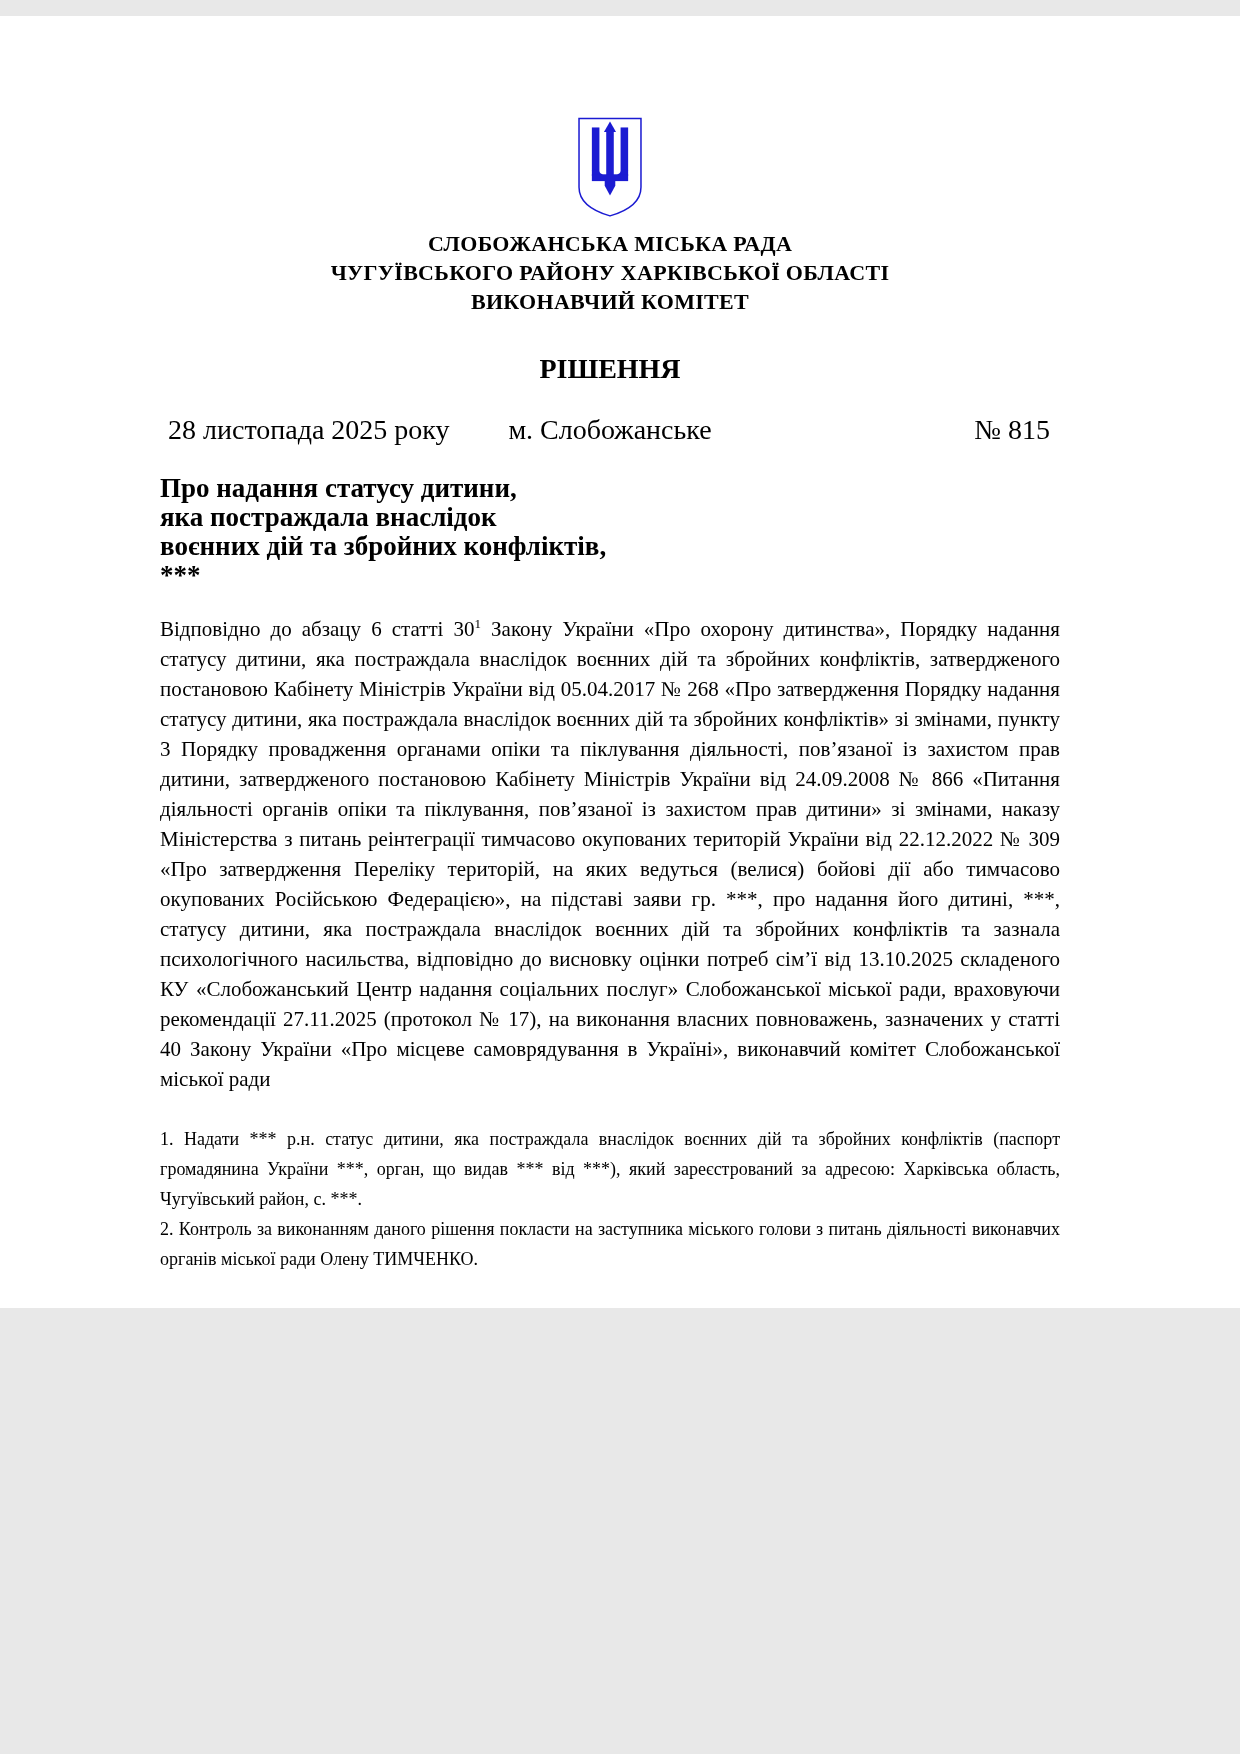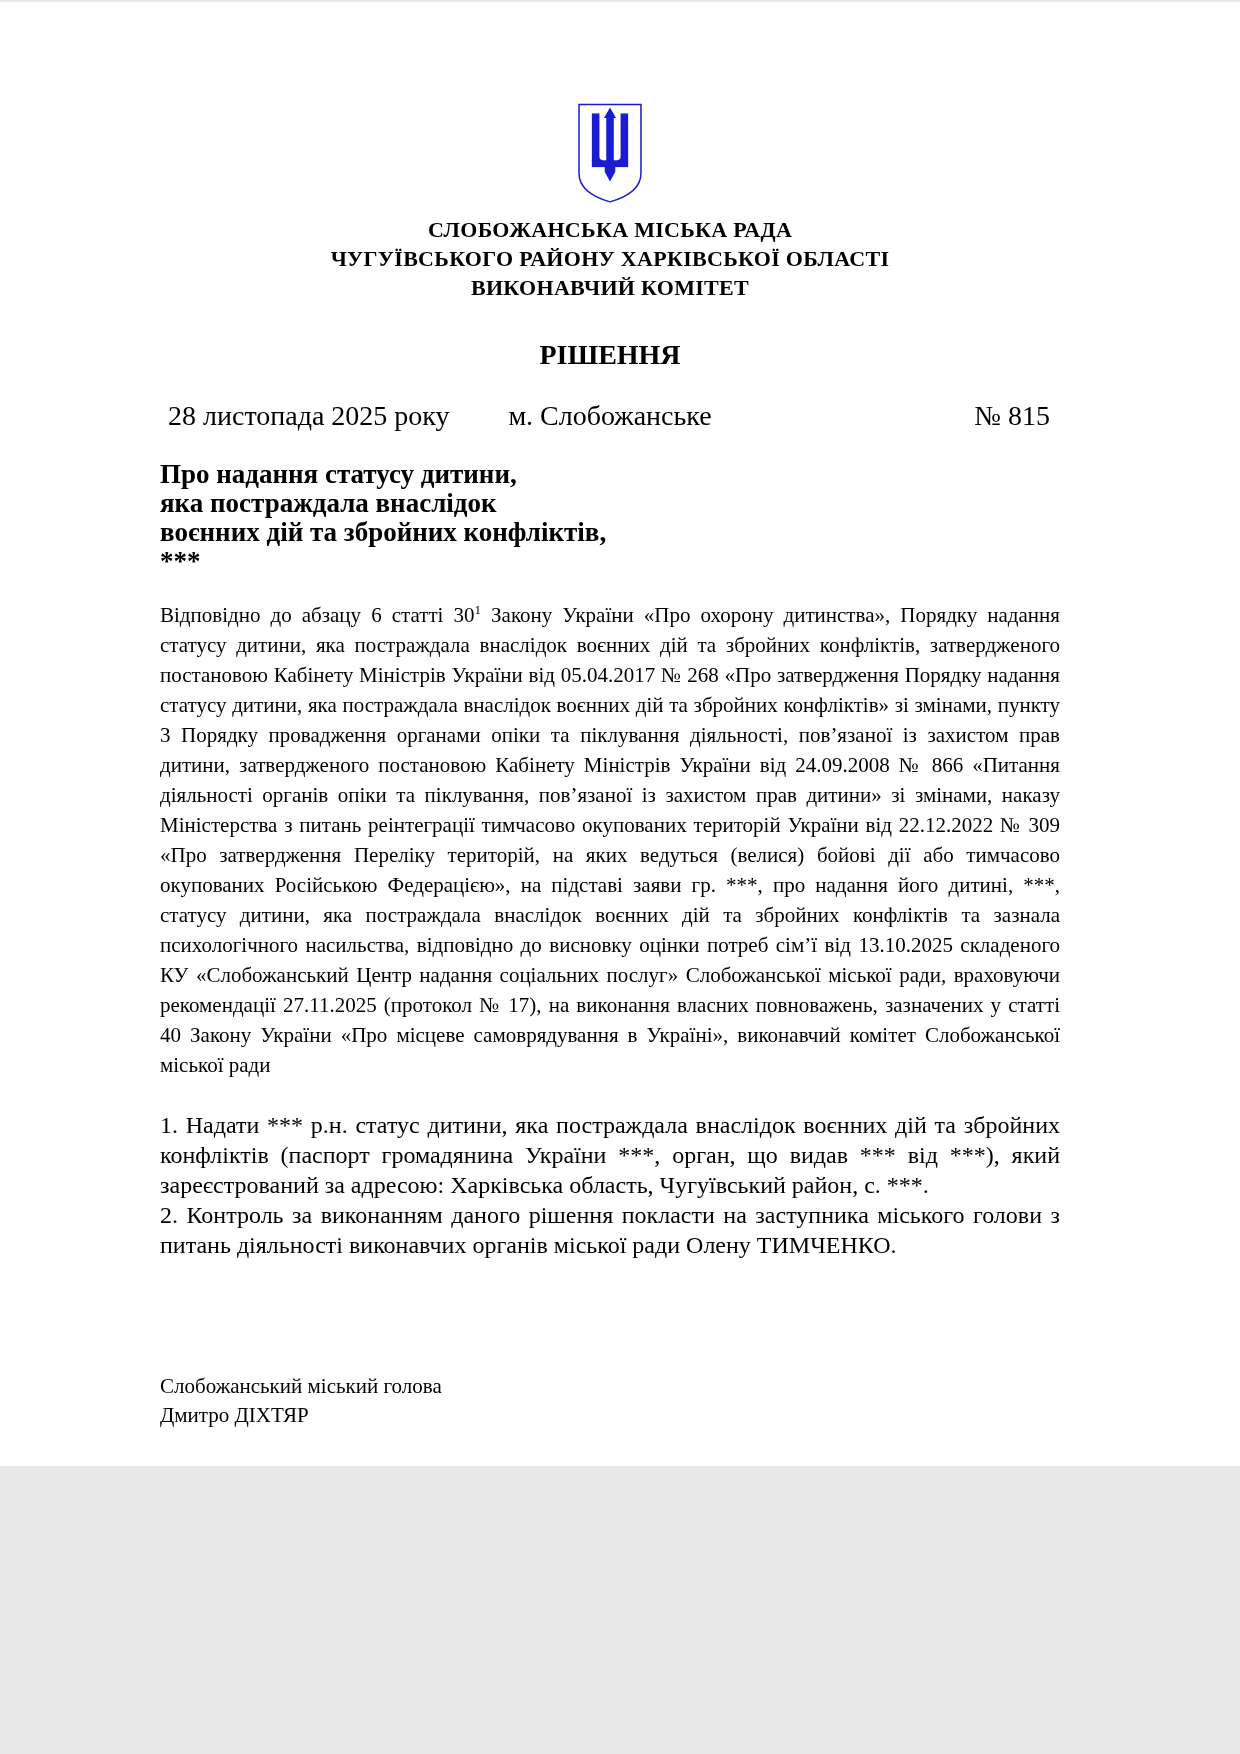--- a/index.html
+++ b/index.html
@@ -1,20 +1,20 @@
 <!DOCTYPE html>
 <html lang="uk" style="--emblem-color: #1b1bd2;"><head>
 <meta charset="utf-8">
 <style>
   html, body { margin: 0; padding: 0; background: #e8e8e8; }
   .page {
     position: relative;
     width: 1240px;
-    height: 1464px;
-    margin: 2px auto;
+    height: 1292px;
+    margin: 16px auto;
     background: #ffffff;
     box-sizing: border-box;
     padding: 100px 180px 0 160px;
     font-family: "Liberation Serif", serif;
     color: #000000;
   }
   .header { text-align: center; }
   .emblem { display: block; margin: 0 auto 10px auto; }
   .org-line {
     display: block;
@@ -54,21 +54,21 @@
     text-align: justify;
   }
   .preamble sup { font-size: 13px; line-height: 0; }
   .resolved {
     margin-top: 40px;
     font-size: 21px;
     line-height: 30px;
   }
   .items {
     margin-top: 30px;
-    font-size: 24px;
+    font-size: 18px;
     line-height: 30px;
     text-align: justify;
   }
   .signature-row {
     display: flex;
     justify-content: space-between;
     margin-top: 112px;
     font-size: 21px;
     line-height: 29px;
     flex-direction: column;

